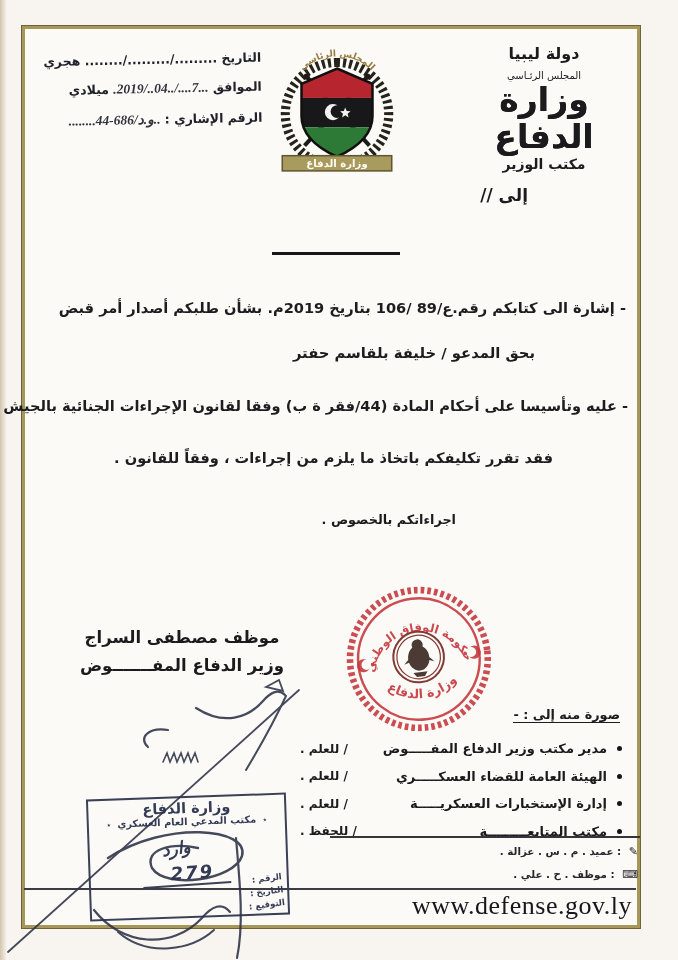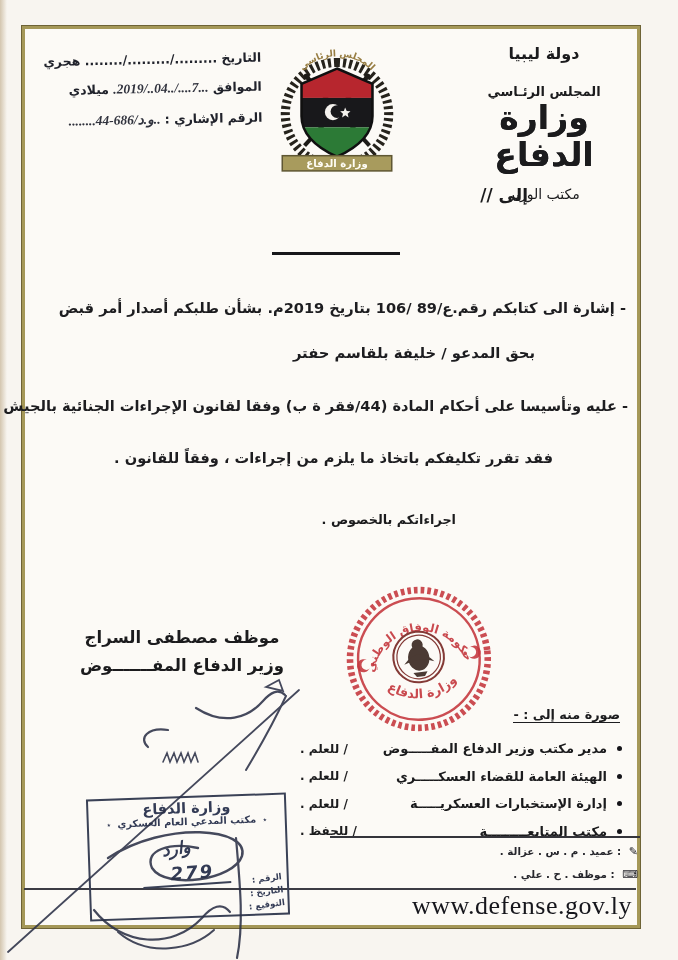--- a/index.html
+++ b/index.html
@@ -5,23 +5,23 @@
   html,body{margin:0;padding:0;background:#e9e6e0;}
   .page{position:relative;width:678px;height:960px;background:#f8f5f0;overflow:hidden;
         font-family:"DejaVu Sans",sans-serif;color:#1b1b1d;}
   .edge{position:absolute;left:0;top:0;bottom:0;width:7px;
         background:linear-gradient(90deg,rgba(167,140,96,.45),rgba(167,140,96,0));}
   .frame{position:absolute;left:22px;top:26px;width:612px;height:896px;
          border:3px solid #a59858;box-shadow:0 0 0 1px #6e6336;background:#fcfaf6;}
 
   .hdr-right{position:absolute;top:44px;right:40px;width:188px;text-align:center;direction:rtl;}
   .hdr-country{font-size:16px;font-weight:700;letter-spacing:.5px}
-  .hdr-council{font-size:13px;font-weight:700;margin-top:21px;letter-spacing:1px}
+  .hdr-council{font-size:10px;font-weight:400;margin-top:7px;letter-spacing:1px}
   .hdr-ministry{font-size:33px;font-weight:700;margin-top:1px;line-height:1.12;text-shadow:0 0 .5px #1b1b1d}
-  .hdr-office{font-size:14px;font-weight:400;margin-top:12px}
+  .hdr-office{font-size:14px;font-weight:700;margin-top:0}
 
   .emblem{position:absolute;left:266px;top:30px;width:142px;height:148px}
 
   .dateblock{position:absolute;left:30px;top:52px;width:232px;direction:rtl;
              transform:rotate(-1.2deg);font-weight:700;font-size:12.5px;color:#20222b}
   .dateline{white-space:nowrap;margin-bottom:14px;}
   .dval{font-family:"Liberation Serif",serif;font-style:italic;font-weight:700;
         font-size:13.5px;color:#30323d}
 
   .to{position:absolute;right:150px;top:185px;font-size:17px;font-weight:700;direction:rtl}

